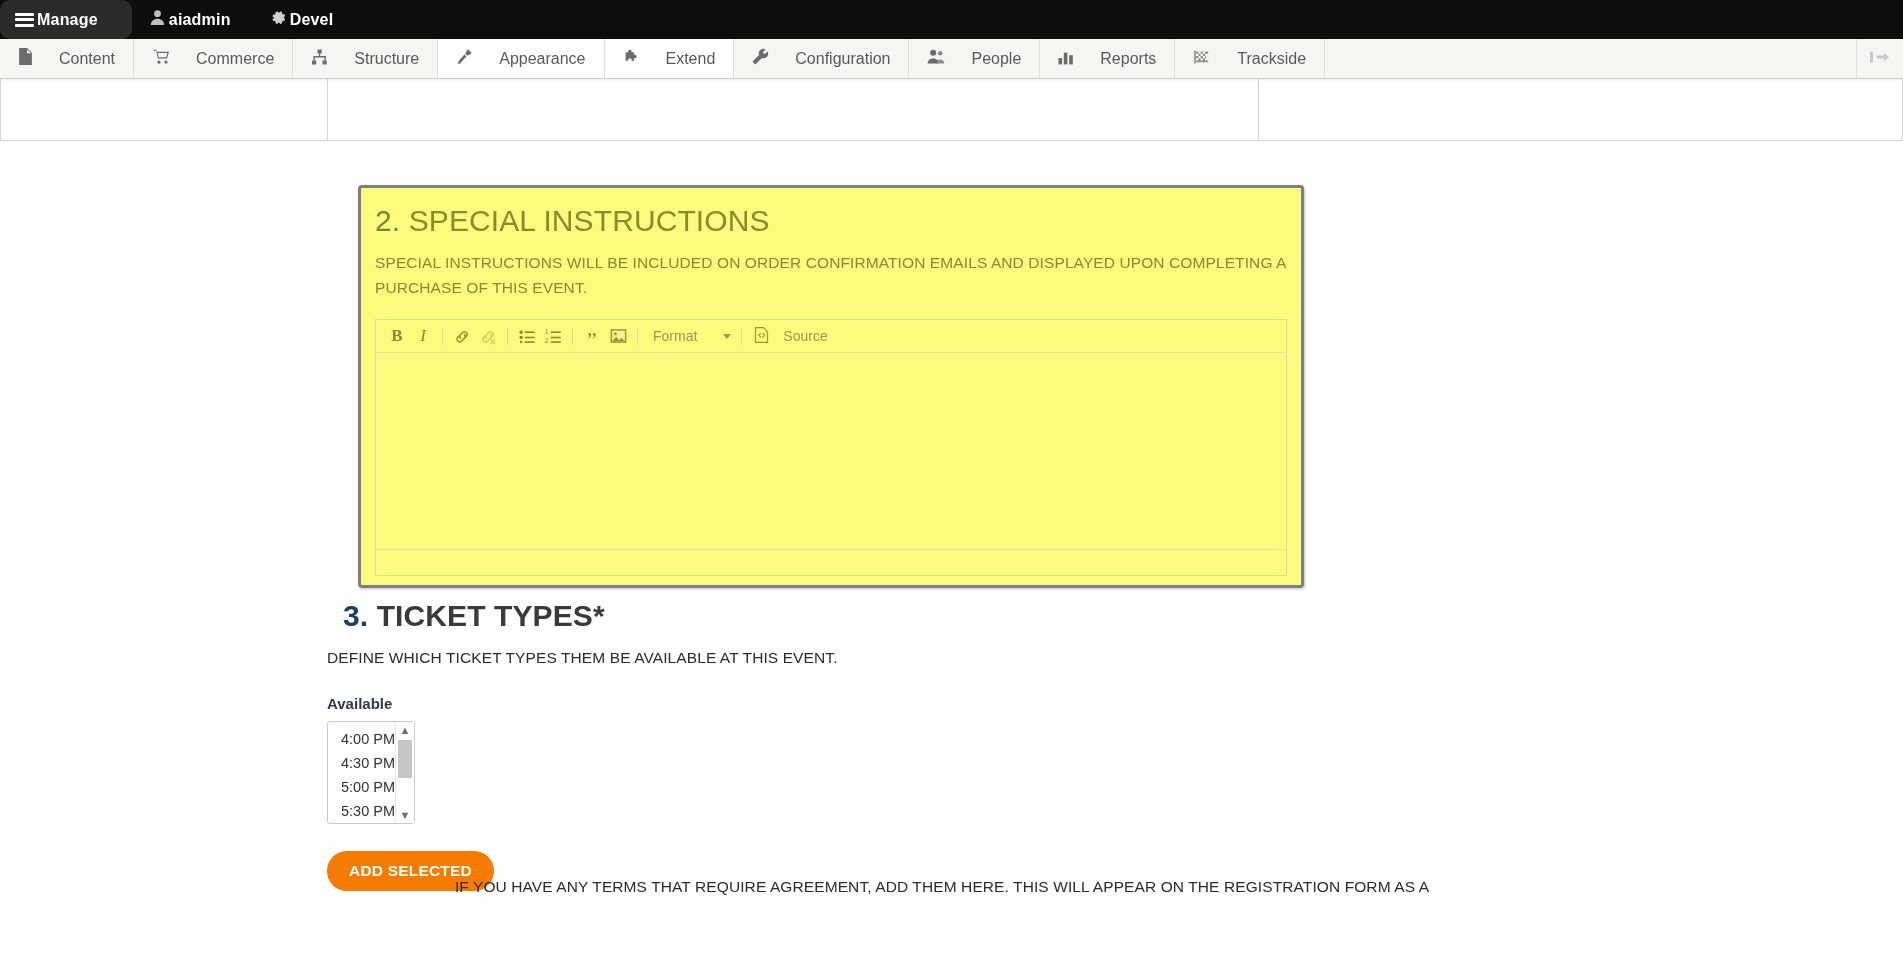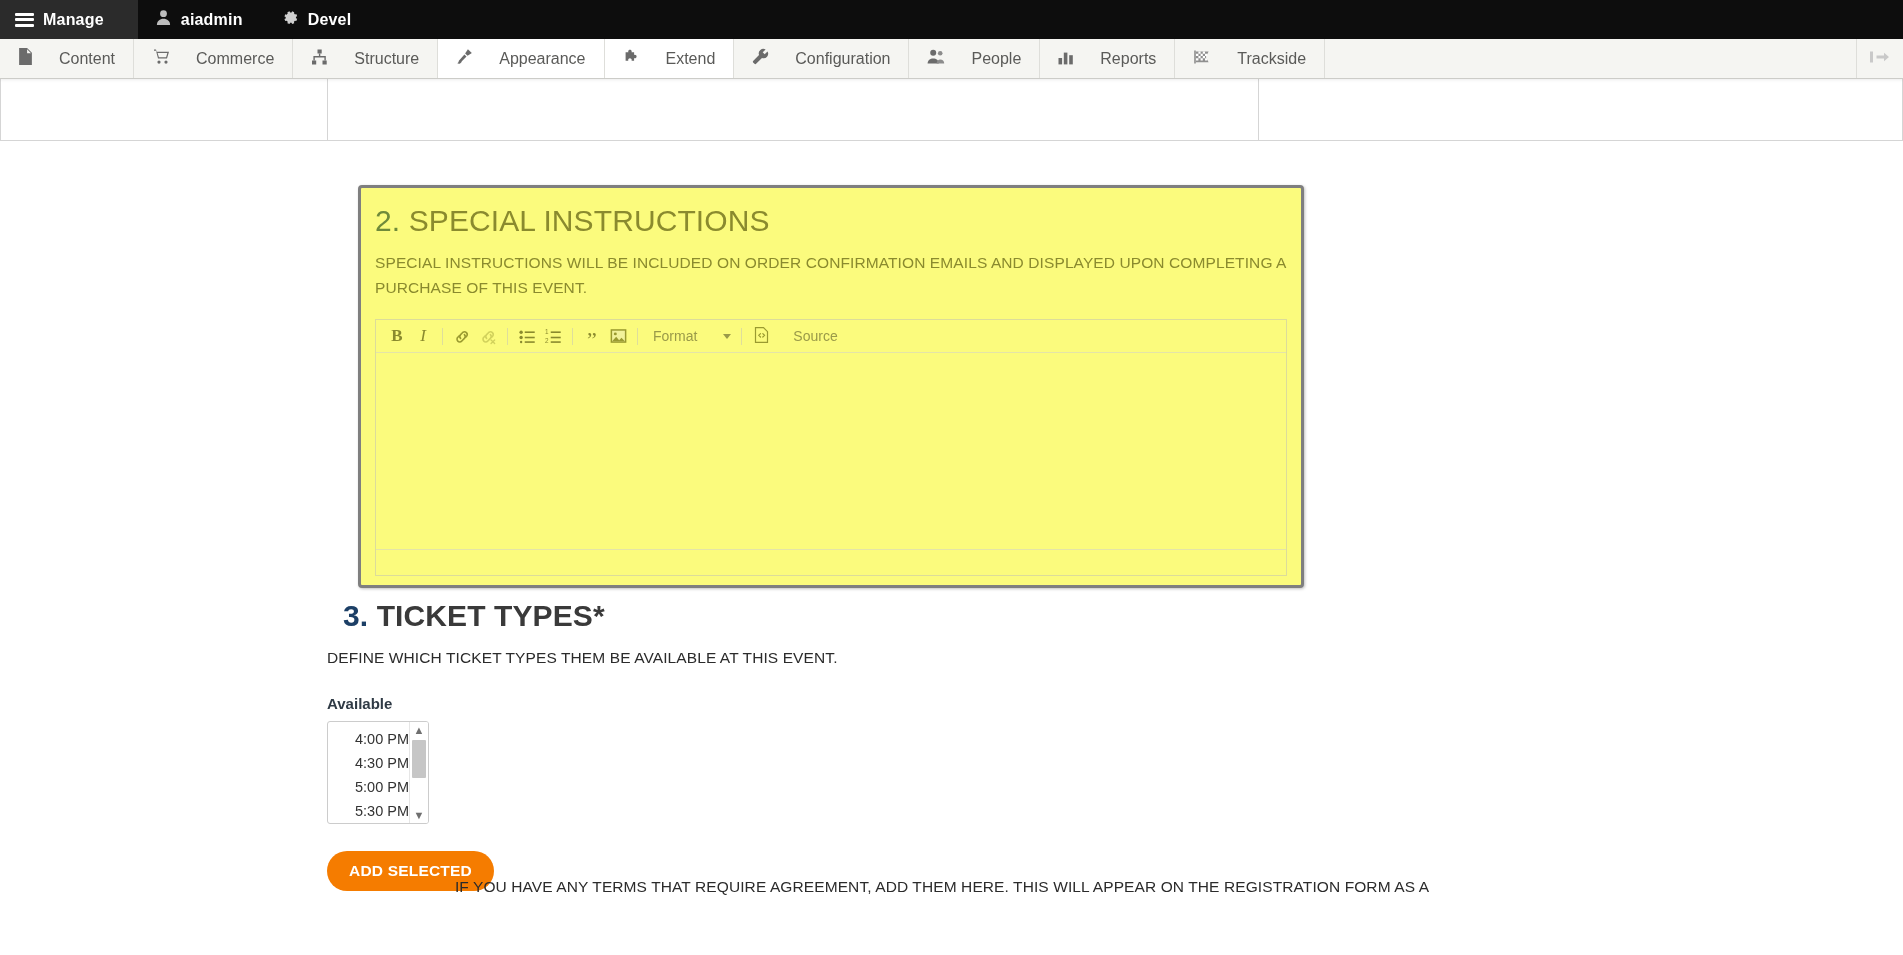--- a/index.html
+++ b/index.html
@@ -16,27 +16,28 @@
     height: 39px;
     background: #0d0d0d;
     display: flex;
     align-items: stretch;
     color: #fff;
     font-size: 16px;
     position: relative;
     z-index: 30;
   }
   .admin-bar .tab {
-    display: flex; align-items: center; gap: 9px;
+    display: flex; align-items: center; gap: 3px;
     padding: 0 22px 0 17px;
     font-weight: bold;
     letter-spacing: .2px;
     color: #fff;
     cursor: pointer;
     white-space: nowrap;
+    border-radius: 10px;
   }
   .admin-bar .tab.manage { background: #2b2b2b; padding-left: 15px; padding-right: 34px; }
   .ico { display: inline-block; flex: none; }
 
   
   .ico-burger { width: 19px; height: 14px; position: relative; }
   .ico-burger i { position: absolute; left: 0; width: 19px; height: 3px; background: #fff; border-radius: 1px; }
   .ico-burger i:nth-child(1) { top: 0; }
   .ico-burger i:nth-child(2) { top: 5.5px; }
   .ico-burger i:nth-child(3) { top: 11px; }
@@ -149,21 +150,21 @@
     height: 24px; padding: 0 4px 0 9px;
     font-size: 14px; color: #9a9a49; cursor: pointer;
     min-width: 84px;
   }
   .ck-combo .caret {
     width: 0; height: 0; margin-left: 26px;
     border-left: 4px solid transparent; border-right: 4px solid transparent;
     border-top: 5px solid #9a9a49;
   }
   .ck-srcbtn {
-    display: flex; align-items: center; gap: 24px;
+    display: flex; align-items: center; gap: 14px;
     height: 24px; padding: 0 6px; cursor: pointer;
     font-size: 14px; color: #9a9a49;
   }
   .ck-body { height: 196px; background: #fbfb7d; }
   .ck-foot {
     height: 26px;
     border-top: 1px solid #e4e4a8;
     background: #fbfb7d;
   }
 
@@ -186,21 +187,21 @@
   }
   .field-label {
     font-size: 15px;
     font-weight: bold;
     color: #2f3a45;
     margin: 0 0 9px 0;
   }
 
   
   .listbox {
-    width: 102px;
+    width: 88px;
     border: 1px solid #ccc;
     border-radius: 3px;
     background: #fff;
     height: 103px;
     display: flex;
     overflow: hidden;
     text-align: right;
   }
   .listbox .opts { flex: 1 1 auto; padding: 5px 0 0 0; }
   .listbox .opt {

